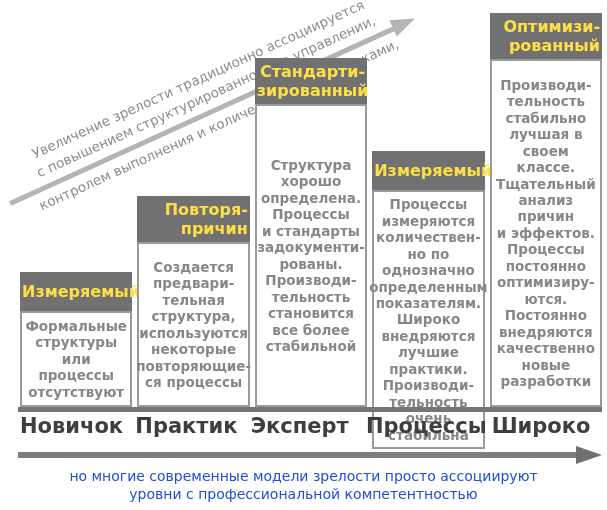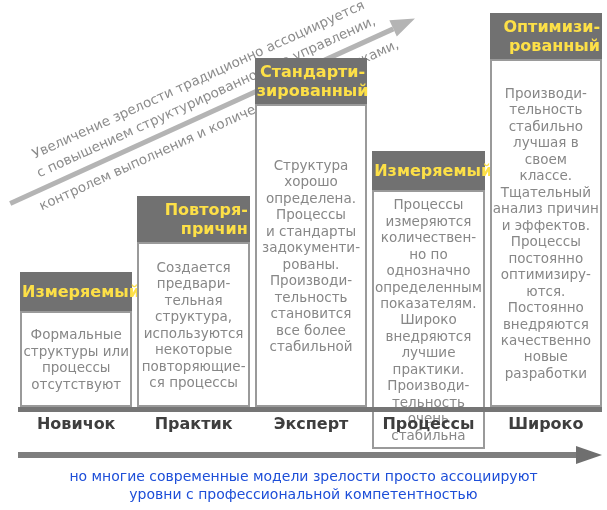--- a/index.html
+++ b/index.html
@@ -16,28 +16,28 @@
   
   .cols{position:absolute;left:20px;top:13px;width:582px;height:394px;
         display:flex;gap:5px;align-items:flex-end;}
   .col{flex:1;display:flex;flex-direction:column;min-width:0;}
   .col-1{height:135px;} .col-2{height:211px;} .col-3{height:349px;} .col-4{height:256px;} .col-5{height:394px;}
   .col-header{background:#717171;color:#fde047;font-weight:bold;font-size:16px;line-height:1.2;
               text-align:right;padding:4px 2px;white-space:pre-line;}
   .col-1 .col-header,.col-4 .col-header{padding:10px 2px;}
   .col-body{flex:1;border:2px solid #9a9a9a;background:#ffffff;display:flex;align-items:center;
             justify-content:center;text-align:center;font-size:13.5px;color:#878787;line-height:1.22;
-            white-space:pre-line;padding:4px 1px;}
+            white-space:pre-line;padding:4px 1px;font-weight:bold;}
 
   
   .baseline{position:absolute;left:18px;top:407px;width:584px;height:5px;background:#757575;}
 
   
   .labels{position:absolute;left:20px;top:414px;width:582px;display:flex;gap:5px;}
-  .role-label{flex:1;text-align:center;font-size:16px;font-weight:bold;color:#3e3e3e;}
+  .role-label{flex:1;text-align:left;font-size:21px;font-weight:bold;color:#3e3e3e;}
 
   
   .h-arrow{position:absolute;left:18px;top:446px;width:584px;height:18px;display:flex;align-items:center;}
   .h-arrow .shaft{flex:1;height:6px;background:#7e7e7e;}
   .h-arrow .head{width:0;height:0;border-top:9px solid transparent;border-bottom:9px solid transparent;border-left:26px solid #6f6f6f;}
 
   
   .caption{position:absolute;left:0;top:467px;width:607px;text-align:center;font-size:14px;
            color:#1d4ed8;line-height:1.32;white-space:pre-line;}
 </style>

